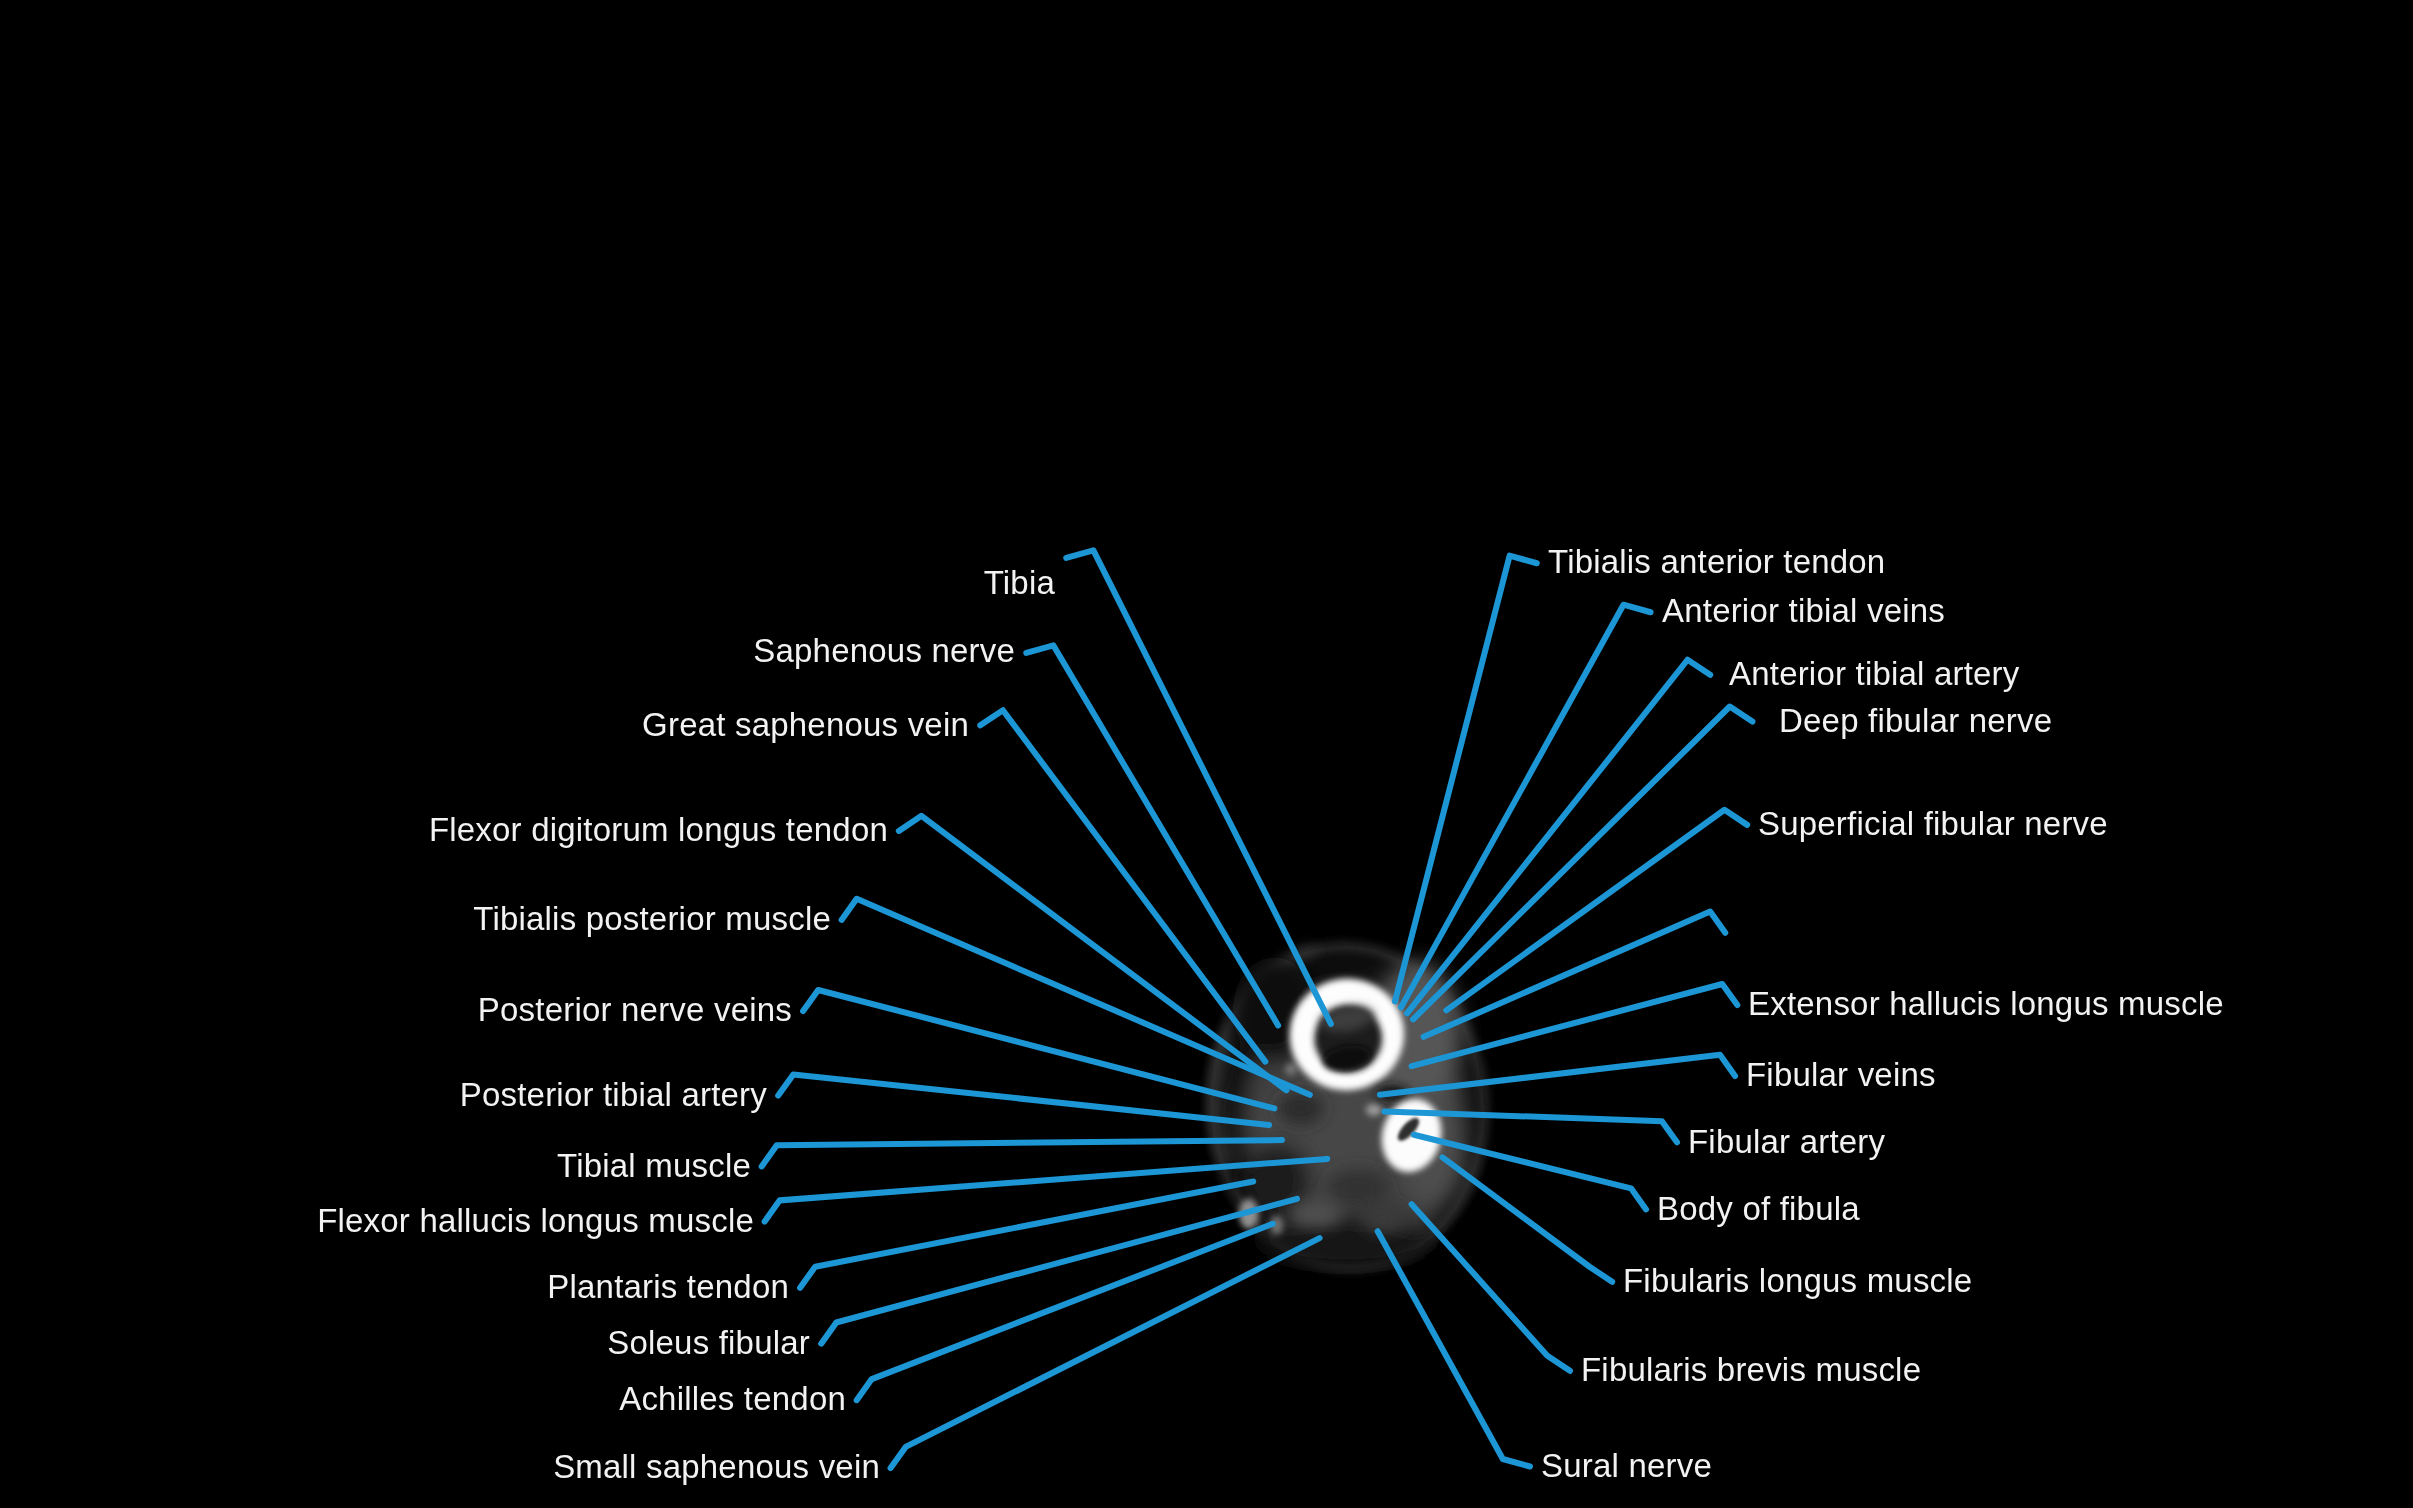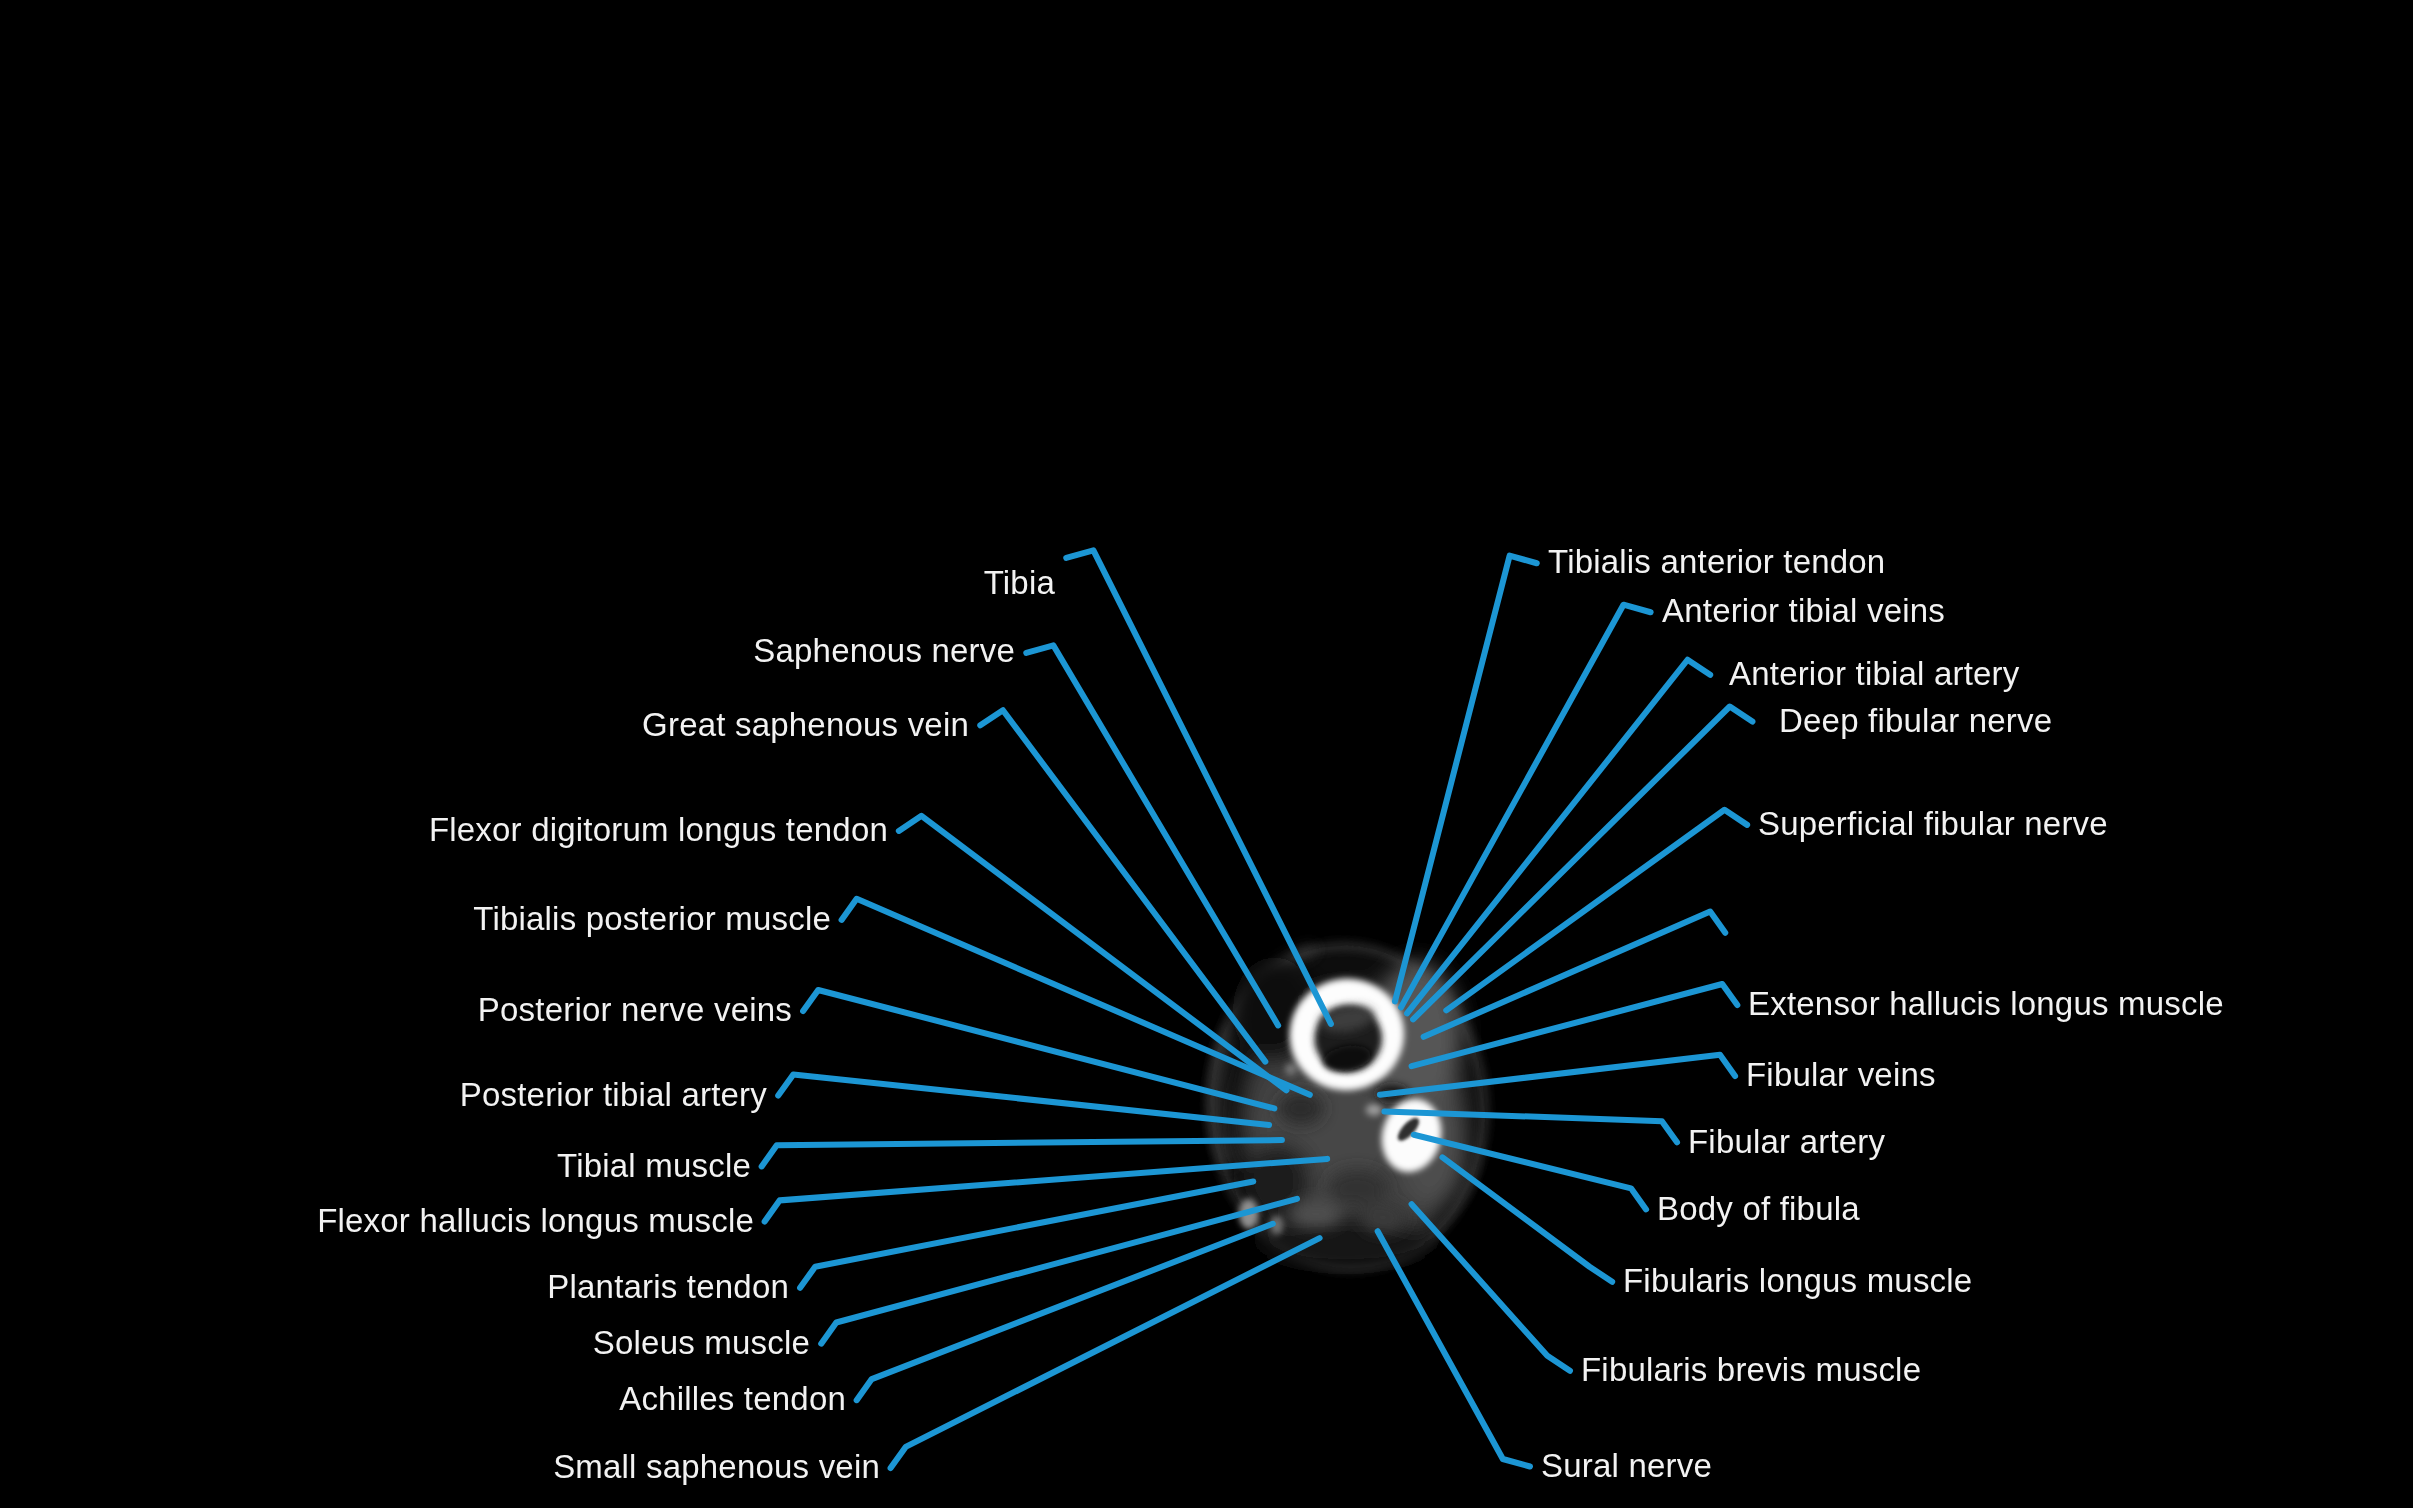--- a/index.html
+++ b/index.html
@@ -140,21 +140,21 @@
   <div class="lbl left" style="top:535px;  right:1358px;margin-top:28px;">Tibia</div>
   <div class="lbl left" style="top:631px;  right:1398px;">Saphenous nerve</div>
   <div class="lbl left" style="top:705px;  right:1444px;">Great saphenous vein</div>
   <div class="lbl left" style="top:810px; right:1525px;">Flexor digitorum longus tendon</div>
   <div class="lbl left" style="top:899px; right:1582px;">Tibialis posterior muscle</div>
   <div class="lbl left" style="top:990px; right:1621px;">Posterior nerve veins</div>
   <div class="lbl left" style="top:1075px; right:1646px;">Posterior tibial artery</div>
   <div class="lbl left" style="top:1146px; right:1662px;">Tibial muscle</div>
   <div class="lbl left" style="top:1201px; right:1659px;">Flexor hallucis longus muscle</div>
   <div class="lbl left" style="top:1267px; right:1624px;">Plantaris tendon</div>
-  <div class="lbl left" style="top:1323px; right:1603px;">Soleus muscle</div>
+  <div class="lbl left" style="top:1323px; right:1603px;">Soleus fibular</div>
   <div class="lbl left" style="top:1379px; right:1567px;">Achilles tendon</div>
   <div class="lbl left" style="top:1447px; right:1533px;">Small saphenous vein</div>
 
   <div class="lbl right" style="top:542px;  left:1548px;">Tibialis anterior tendon</div>
   <div class="lbl right" style="top:591px;  left:1662px;">Anterior tibial veins</div>
   <div class="lbl right" style="top:654px;  left:1721px;margin-left:8px;">Anterior tibial artery</div>
   <div class="lbl right" style="top:701px;  left:1763px;margin-left:16px;">Deep fibular nerve</div>
   <div class="lbl right" style="top:804px; left:1758px;">Superficial fibular nerve</div>
   <div class="lbl right" style="top:984px; left:1748px;">Extensor hallucis longus muscle</div>
   <div class="lbl right" style="top:1055px; left:1746px;">Fibular veins</div>

